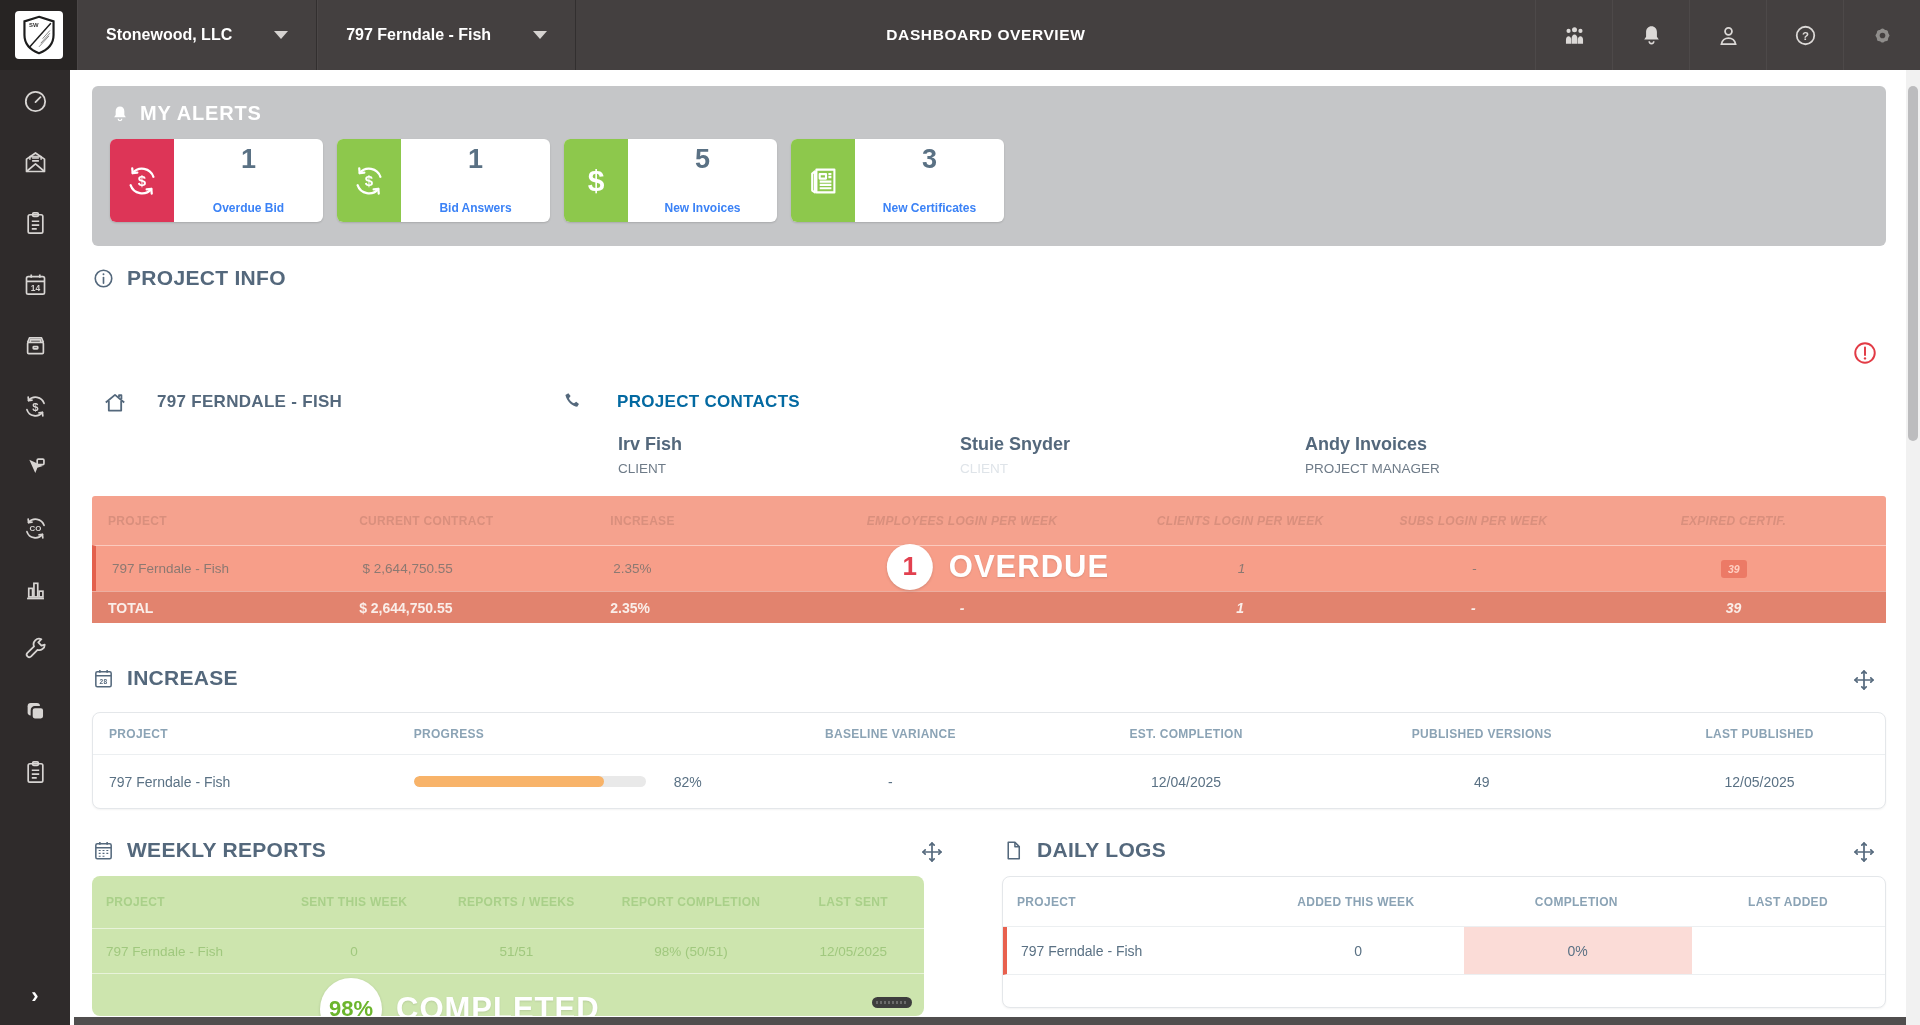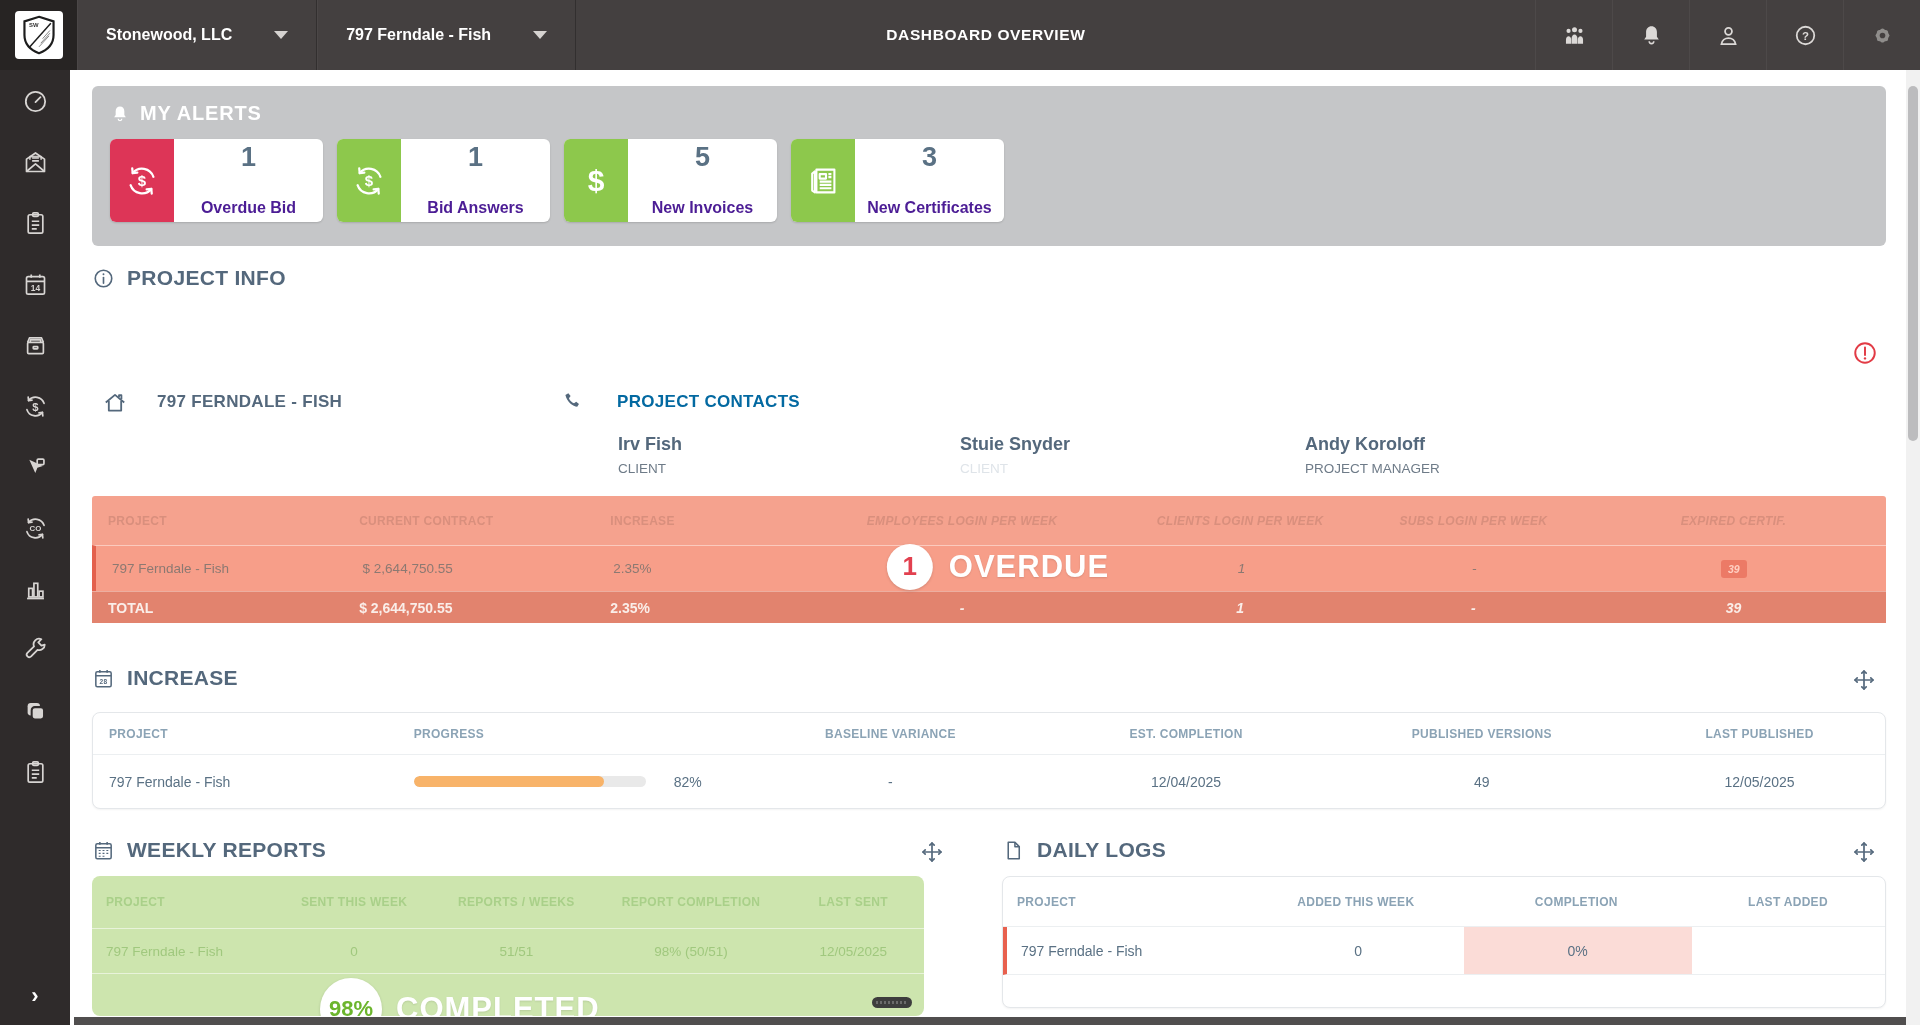--- a/index.html
+++ b/index.html
@@ -50,21 +50,21 @@
     font-size:20px; font-weight:bold; letter-spacing:.8px; }
   .alerts-title svg { width:20px; height:20px; }
   .alert-cards { display:flex; gap:14px; margin-top:14px; }
   .alert-card { width:213px; height:83px; background:#fff; border-radius:6px; display:flex;
     overflow:hidden; box-shadow:0 1px 2px rgba(0,0,0,.15); cursor:pointer; }
   .ac-icon { width:64px; display:flex; align-items:center; justify-content:center; color:#fff; flex:0 0 auto; }
   .ac-icon svg { width:36px; height:36px; }
   .ac-icon .big-dollar { font-size:30px; font-weight:bold; }
   .ac-body { flex:1; display:flex; flex-direction:column; align-items:center; justify-content:center; gap:2px; }
   .ac-count { color:#5a7184; font-size:27px; font-weight:bold; line-height:1; }
-  .ac-label { color:#4c1d95; font-size:16px; font-weight:bold;margin-top:26px; }
+  .ac-label { color:#3b82f6; font-size:12px; font-weight:bold;margin-top:26px; }
 
   
   .sec-head { position:absolute; display:flex; align-items:center; gap:12px;
     color:#54687c; font-size:21px; font-weight:bold; letter-spacing:.3px; }
   .sec-head svg { width:23px; height:23px; }
   .move-btn { position:absolute; width:26px; height:26px; color:#54687c; cursor:pointer; }
   .move-btn svg { width:24px; height:24px; }
 
   
   .pi-alert { position:absolute; top:270px; right:28px; width:26px; height:26px; color:#e23b45; cursor:pointer; }
@@ -410,21 +410,21 @@
 
     <div class="contact" style="left:548px;">
       <div class="cname">Irv Fish</div>
       <div class="crole">CLIENT</div>
     </div>
     <div class="contact" style="left:890px;">
       <div class="cname">Stuie Snyder</div>
       <div class="crole faded">CLIENT</div>
     </div>
     <div class="contact" style="left:1235px;">
-      <div class="cname">Andy Koroloff</div>
+      <div class="cname">Andy Invoices</div>
       <div class="crole">PROJECT MANAGER</div>
     </div>
 
     <div class="ov-table">
       <div class="ov-grid ov-head">
         <div>PROJECT</div>
         <div>CURRENT CONTRACT</div>
         <div>INCREASE</div>
         <div class="c">EMPLOYEES LOGIN PER WEEK</div>
         <div class="c">CLIENTS LOGIN PER WEEK</div>

